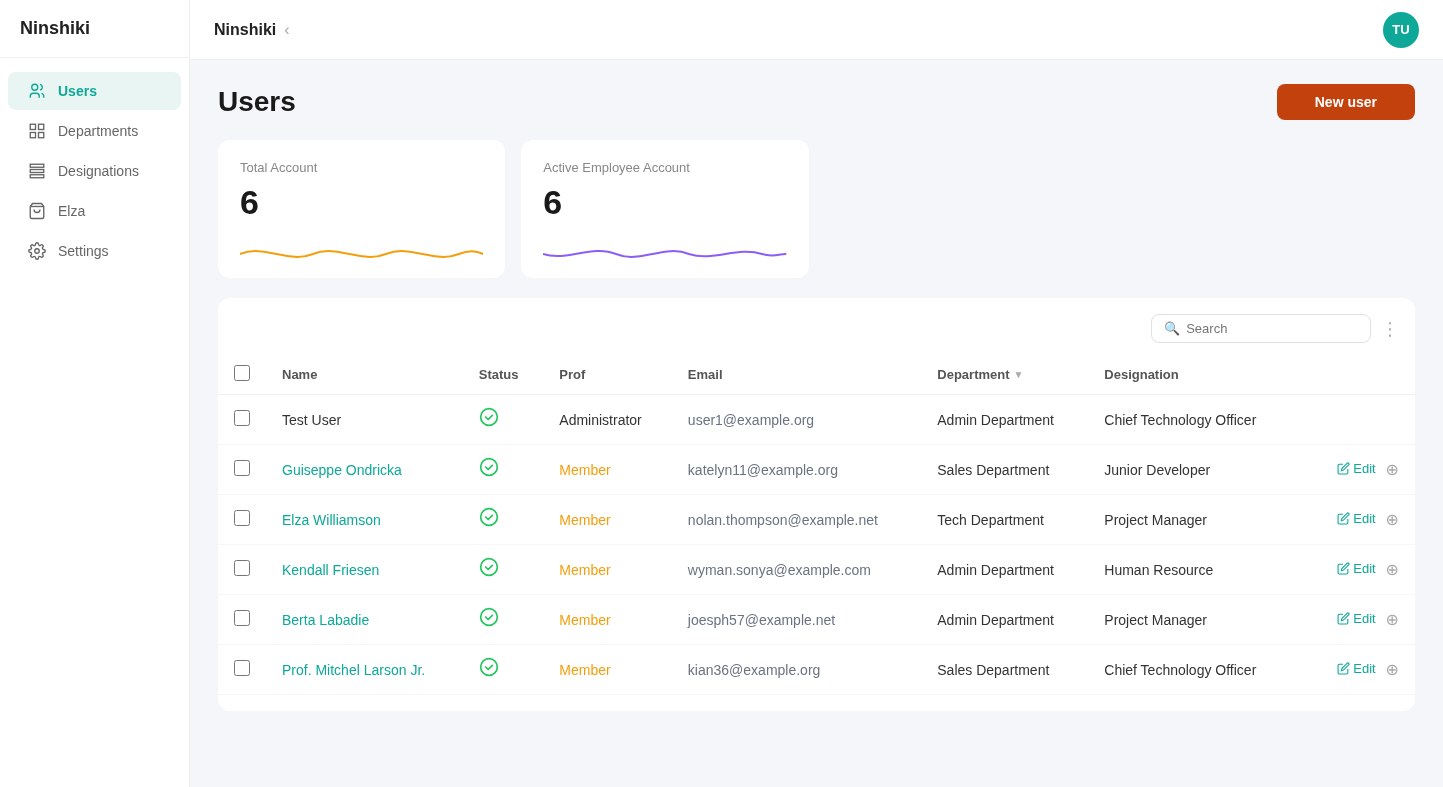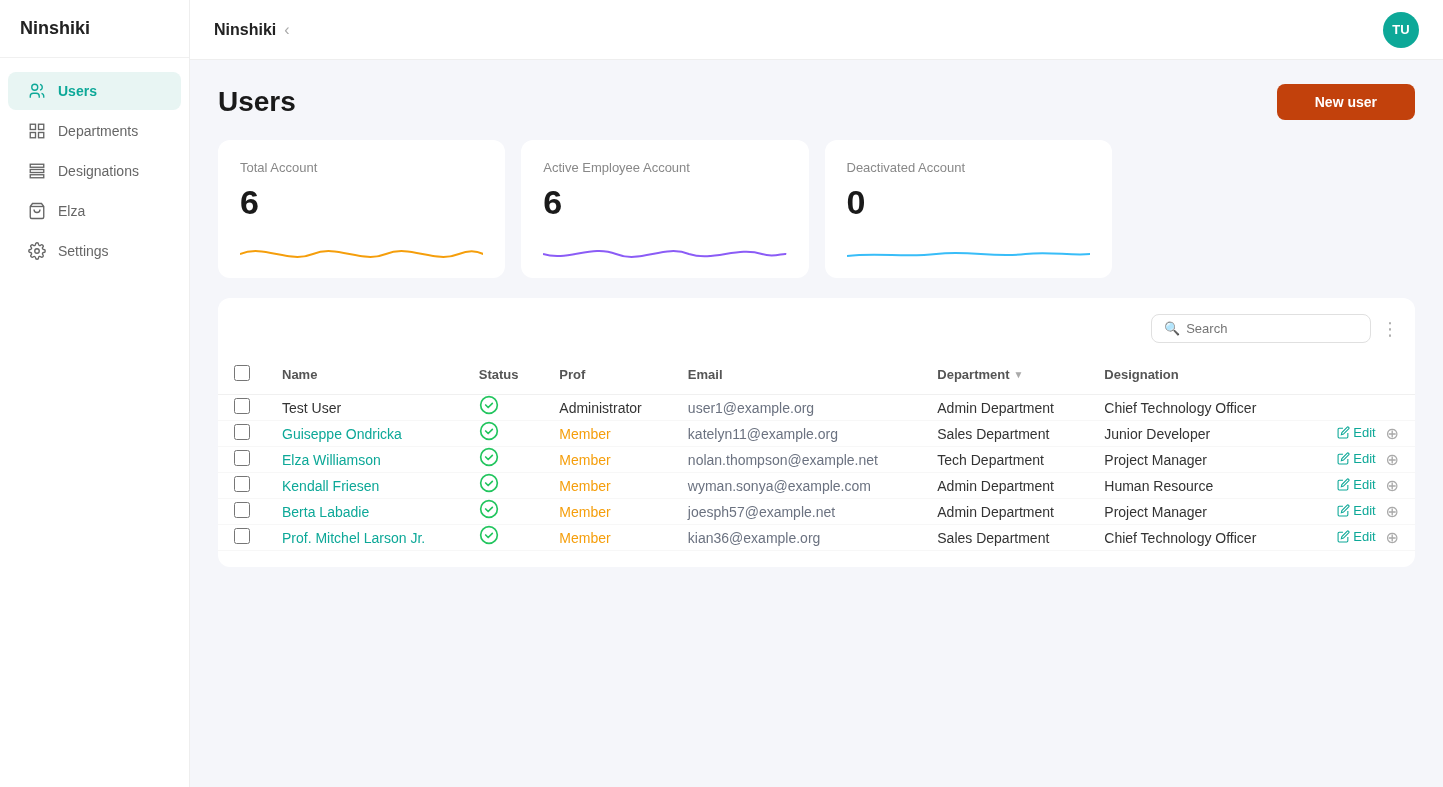--- a/index.html
+++ b/index.html
@@ -39,21 +39,21 @@
     .table-toolbar { display: flex; align-items: center; justify-content: flex-end; padding: 0 16px 12px 16px; gap: 10px; }
     .search-box { display: flex; align-items: center; border: 1px solid #e0e0e0; border-radius: 8px; padding: 6px 12px; gap: 6px; width: 220px; }
     .search-box input { border: none; outline: none; font-size: 13px; color: #555; background: transparent; width: 100%; }
     .search-icon { color: #aaa; font-size: 13px; }
     .grid-icon { color: #aaa; cursor: pointer; font-size: 18px; }
 
     table { width: 100%; border-collapse: collapse; font-size: 14px; }
     thead tr { border-bottom: 1px solid #f0f0f0; }
     thead th { padding: 10px 16px; text-align: left; font-weight: 600; color: #555; font-size: 13px; }
     tbody tr { border-bottom: 1px solid #f7f7f7; }
-    tbody td { padding: 0 16px; color: #333; font-size: 14px; }
+    tbody td { padding: 12px 16px; color: #333; font-size: 14px; }
     .checkbox { width: 16px; height: 16px; cursor: pointer; }
     .status-active { color: #22c55e; font-size: 18px; }
     .action-edit { color: #0da898; font-size: 13px; cursor: pointer; display: inline-flex; align-items: center; gap: 3px; }
     .action-more { color: #aaa; cursor: pointer; font-size: 16px; margin-left: 6px; }
     .dept-sort { display: inline-flex; align-items: center; gap: 4px; cursor: pointer; }
     .sort-arrow { font-size: 10px; color: #aaa; }
     .col-check { width: 40px; }
     .col-actions { width: 120px; text-align: right; }
   </style>
 </head>
@@ -139,27 +139,20 @@
       </div>
 
       <div class="stat-card">
         <div class="stat-label">Active Employee Account</div>
         <div class="stat-value">6</div>
         <svg class="stat-wave" viewBox="0 0 300 40" preserveAspectRatio="none">
           <path d="M0,20 C30,28 60,10 90,20 C120,30 150,10 180,20 C210,28 240,12 270,20 C285,24 295,19 300,20" stroke="#8b5cf6" stroke-width="2" fill="none"></path>
         </svg>
       </div>
 
-      <div class="stat-card">
-        <div class="stat-label">Deactivated Account</div>
-        <div class="stat-value">0</div>
-        <svg class="stat-wave" viewBox="0 0 300 40" preserveAspectRatio="none">
-          <path d="M0,22 C40,18 70,24 110,20 C150,16 180,24 220,20 C250,17 275,22 300,20" stroke="#38bdf8" stroke-width="2" fill="none"></path>
-        </svg>
-      </div>
 
     </div>
 
     <div class="table-section">
       <div class="table-toolbar">
         <div class="search-box">
           <span class="search-icon">🔍</span>
           <input type="text" placeholder="Search" style="">
         </div>
         <span class="grid-icon">⋮</span>

